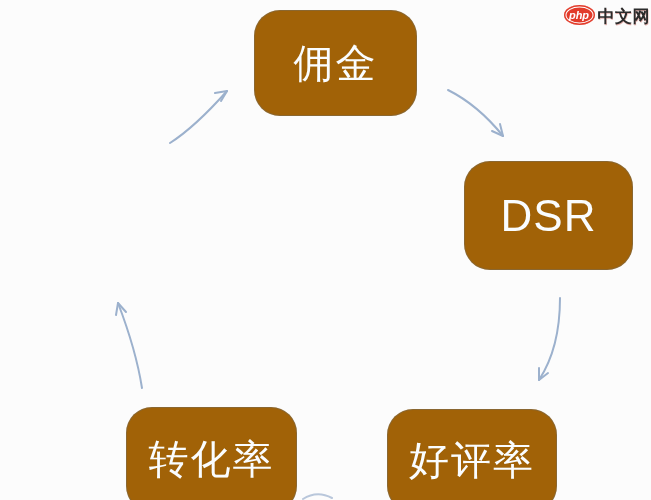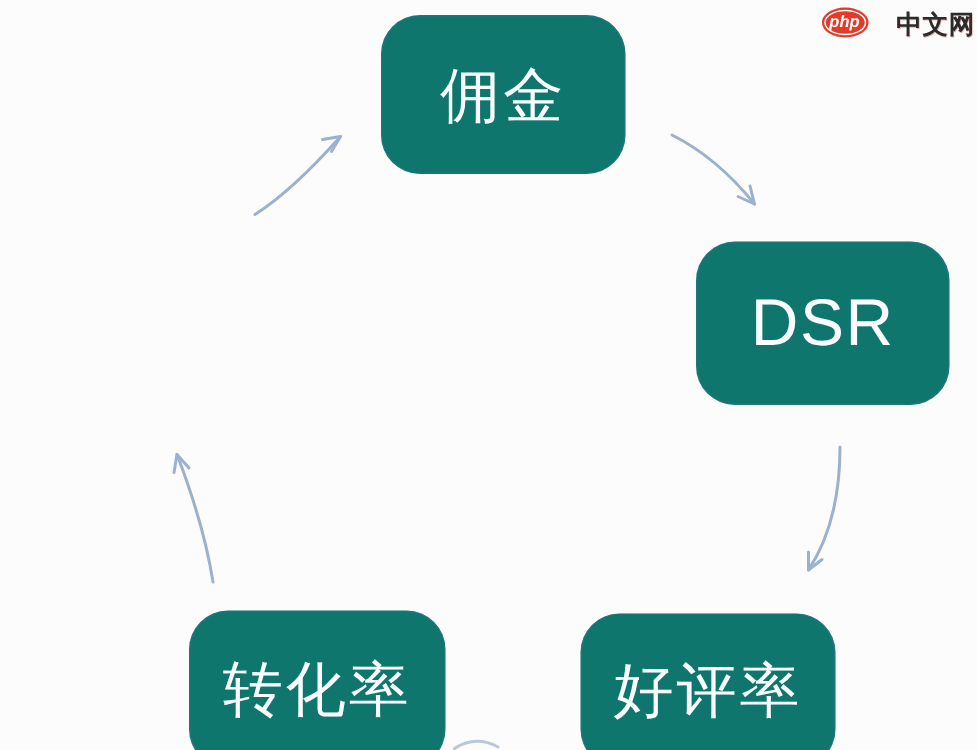--- a/index.html
+++ b/index.html
@@ -13,21 +13,21 @@
     overflow: hidden;
     background: #fcfcfc;
     font-family: "Liberation Sans", "DejaVu Sans", sans-serif;
   }
   .canvas {
     position: absolute;
     inset: 0;
   }
   .node {
     position: absolute;
-    background: #0f766e;
+    background: #a16207;
     border-radius: 26px;
     display: flex;
     align-items: center;
     justify-content: center;
     color: #fafdff;
     font-size: 40px;
     letter-spacing: 2px;
     text-align: center;
     box-shadow: inset 0 0 0 1px rgba(70,120,175,0.25);
   }
@@ -73,21 +73,20 @@
     align-items: center;
     justify-content: center;
     box-shadow: inset 0 0 0 1.5px #e23b2a, inset 0 0 0 2.5px #ffffff;
   }
   .logo-text {
     color: #2b2b2b;
     font-size: 17px;
     font-weight: bold;
     letter-spacing: 0.5px;
     text-shadow: 0.5px 0.5px 0 rgba(190,40,30,0.35);
-    margin-left: 16px;
   }
 </style>
 </head>
 <body>
 
 <div class="canvas">
 
   <svg class="arrows" viewBox="0 0 651 500" aria-hidden="true">
 
     <g>

